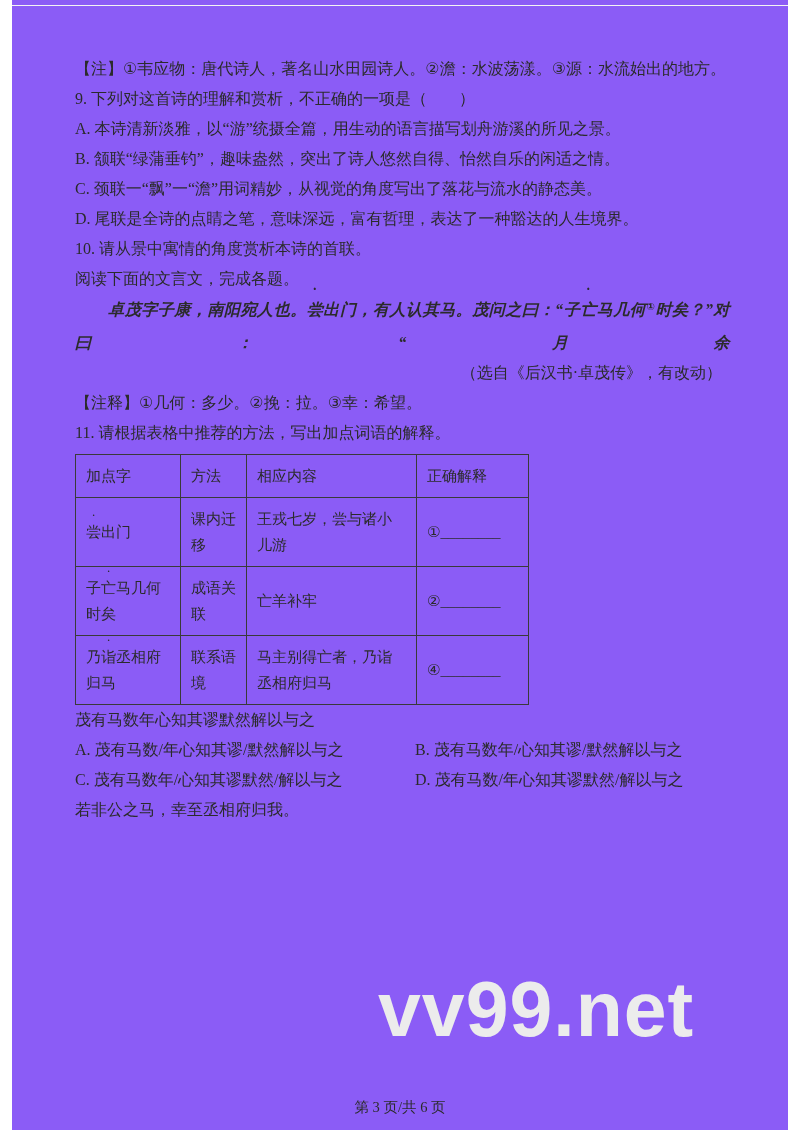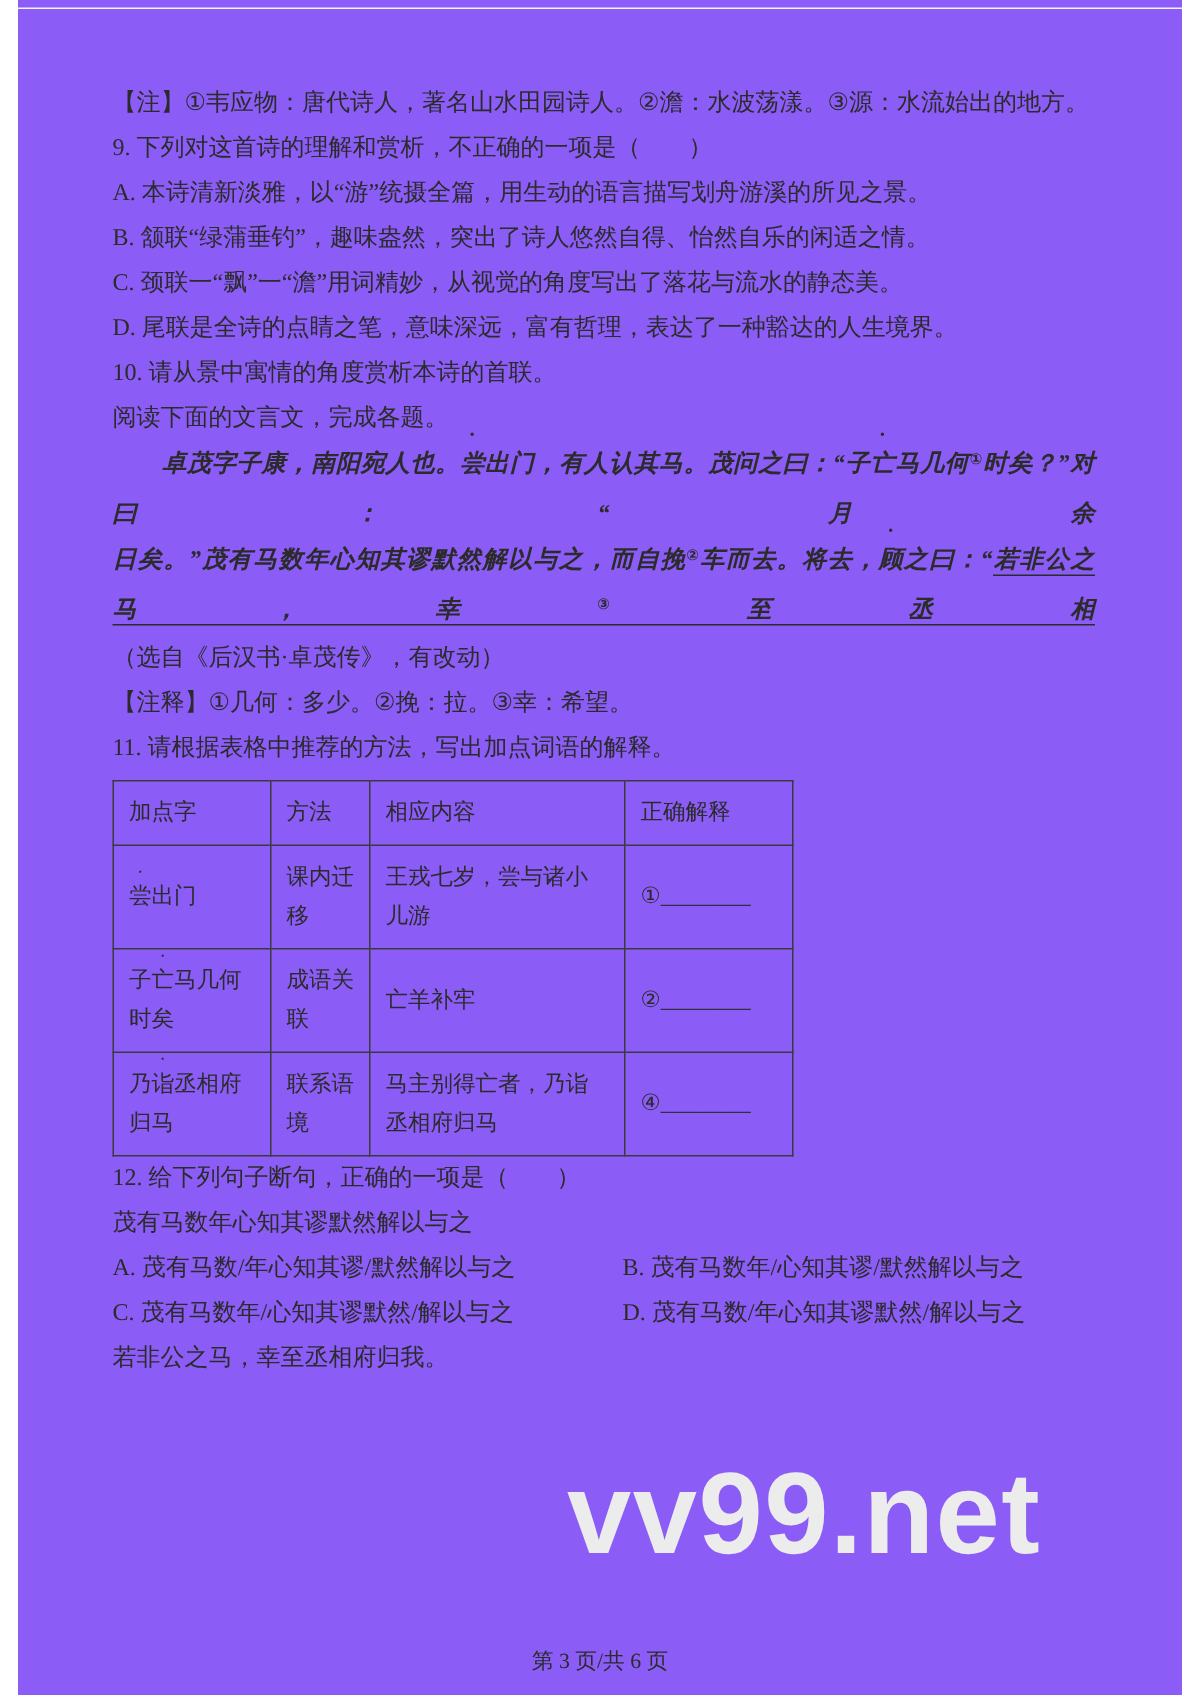--- a/index.html
+++ b/index.html
@@ -14,21 +14,21 @@
   .passage{margin:0;}
   .passage-line{line-height:31px;font-style:italic;letter-spacing:0.4px;}
   .passage-line.just{text-align:justify;text-align-last:justify;font-weight:bold;}
   .u{border-bottom:1px solid #2b2b2b;padding-bottom:1px;}
   .dot{position:relative;display:inline-block;}
   .dot::before{
     content:"·";position:absolute;top:-0.78em;left:50%;transform:translateX(-50%);
     font-style:normal;font-size:0.85em;line-height:1;
   }
   sup{font-size:0.62em;vertical-align:baseline;position:relative;top:-0.55em;}
-  .source{text-align:left;padding-right:8px;}
+  .source{text-align:right;padding-right:8px;}
   table.word-table{
     border-collapse:collapse;margin-top:6px;font-size:15px;table-layout:fixed;
   }
   table.word-table col.c1{width:105px;}
   table.word-table col.c2{width:66px;}
   table.word-table col.c3{width:170px;}
   table.word-table col.c4{width:112px;}
   table.word-table th,table.word-table td{
     border:1px solid #3a3a3a;padding:8px 10px;line-height:26px;
     font-weight:normal;text-align:left;vertical-align:middle;word-break:break-all;
@@ -61,21 +61,20 @@
     <p class="line">A. 本诗清新淡雅，以“游”统摄全篇，用生动的语言描写划舟游溪的所见之景。</p>
     <p class="line">B. 颔联“绿蒲垂钓”，趣味盎然，突出了诗人悠然自得、怡然自乐的闲适之情。</p>
     <p class="line">C. 颈联一“飘”一“澹”用词精妙，从视觉的角度写出了落花与流水的静态美。</p>
     <p class="line">D. 尾联是全诗的点睛之笔，意味深远，富有哲理，表达了一种豁达的人生境界。</p>
 
     <p class="line">10. 请从景中寓情的角度赏析本诗的首联。</p>
     <p class="line">阅读下面的文言文，完成各题。</p>
 
     <div class="passage" id="passage">
         <div class="passage-line just"><span>　　卓茂字子康，南阳宛人也。</span><span class="dot">尝</span><span>出门，有人认其马。茂问之曰：“子</span><span class="dot">亡</span><span>马几何</span><span><sup>①</sup></span><span>时矣？”对曰：“月余</span></div>
-        <div class="passage-line just"><span>日矣。”茂有马数年心知其谬默然解以与之，而自挽</span><span><sup>②</sup></span><span>车而去。将去，</span><span class="dot">顾</span><span>之曰：“</span><span class="u">若非公之马，幸</span><span class="u"><sup>③</sup></span><span class="u">至丞相</span></div>
       </div>
 
     <p class="line source">（选自《后汉书·卓茂传》，有改动）</p>
     <p class="line">【注释】①几何：多少。②挽：拉。③幸：希望。</p>
     <p class="line">11. 请根据表格中推荐的方法，写出加点词语的解释。</p>
 
     <table class="word-table" id="word-table">
       <colgroup>
           <col class="c1">
           <col class="c2">
@@ -105,21 +104,20 @@
           </tr>
           <tr>
             <td><span>乃</span><span class="dot">诣</span><span>丞相府归马</span></td>
             <td>联系语境</td>
             <td>马主别得亡者，乃诣丞相府归马</td>
             <td>④________</td>
           </tr>
         </tbody>
     </table>
 
-    <p class="line q12">12. 给下列句子断句，正确的一项是（　　）</p>
     <p class="line">茂有马数年心知其谬默然解以与之</p>
     <div class="opt-row">
       <span>A. 茂有马数/年心知其谬/默然解以与之</span>
       <span>B. 茂有马数年/心知其谬/默然解以与之</span>
     </div>
     <div class="opt-row">
       <span>C. 茂有马数年/心知其谬默然/解以与之</span>
       <span>D. 茂有马数/年心知其谬默然/解以与之</span>
     </div>
 

